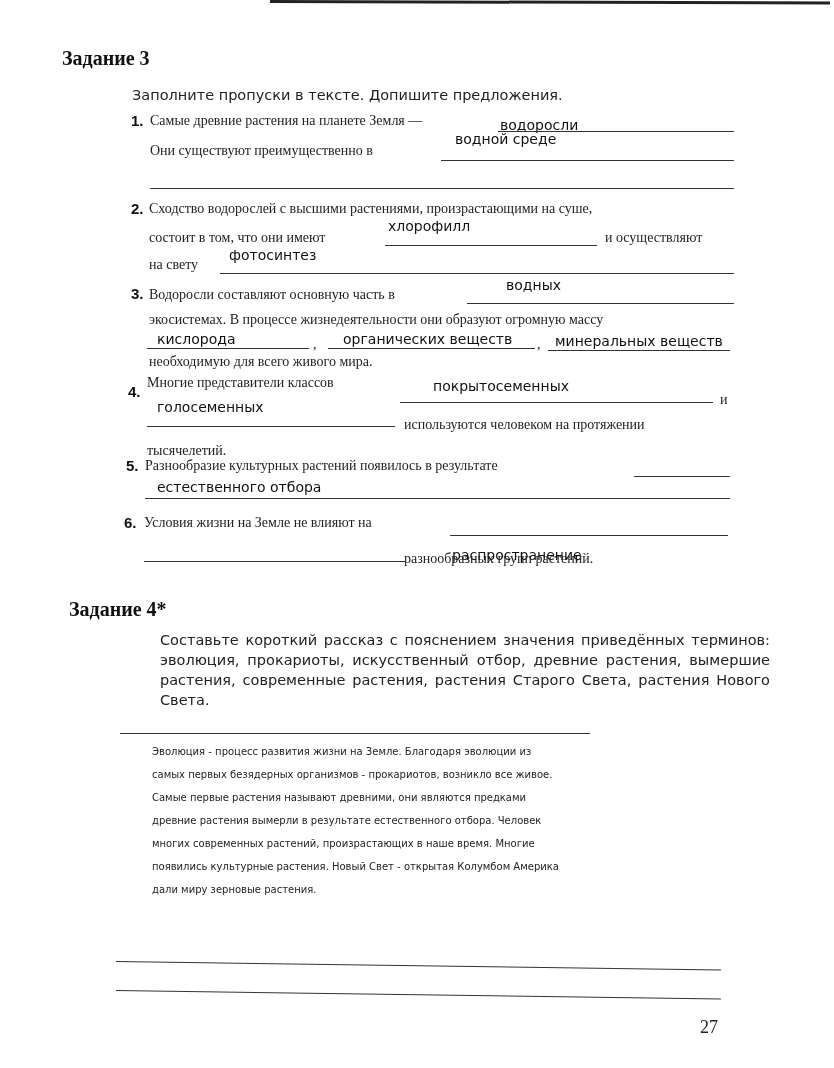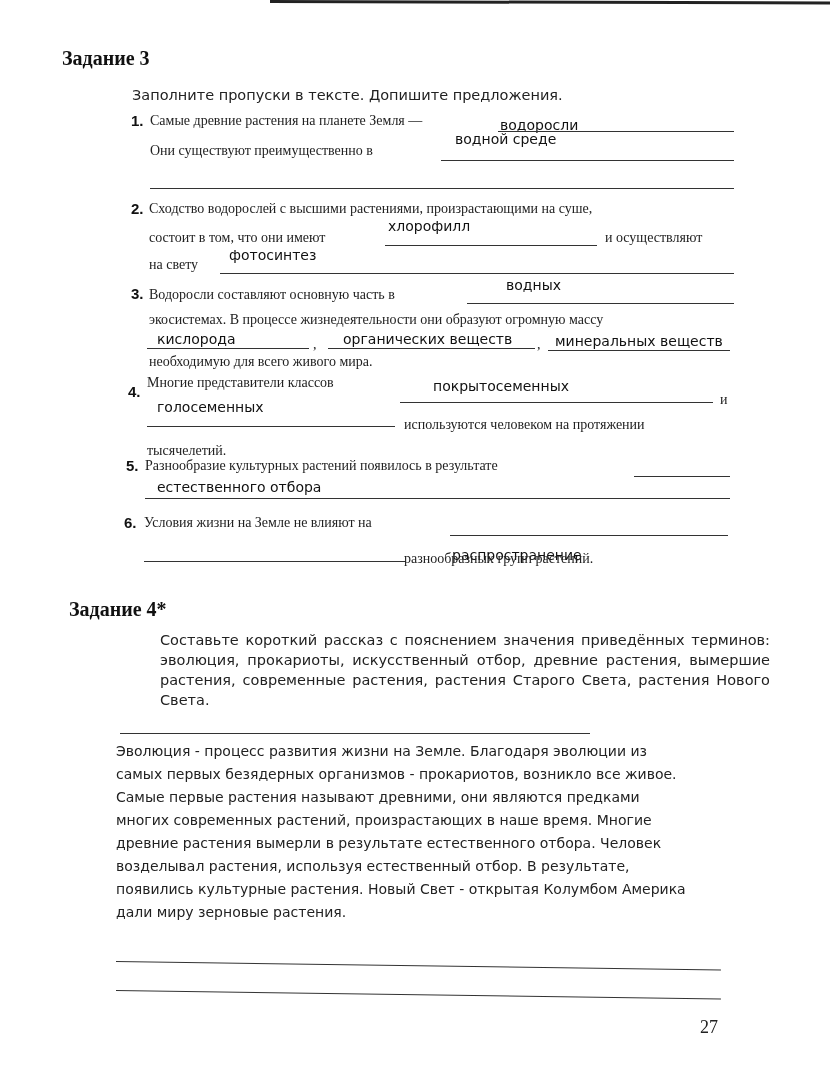--- a/index.html
+++ b/index.html
@@ -6,21 +6,21 @@
   body { width: 834px; height: 1068px; position: relative; overflow: hidden; color: #1a1a1a; }
   .abs { position: absolute; }
   .top-rule { left: 270px; top: 0; width: 560px; height: 3px; background: #222; transform: rotate(0.15deg); transform-origin: left; }
   .h { font-family: Liberation Serif, serif; font-weight: bold; font-size: 20px; color: #111; }
   .instr { font-family: "DejaVu Sans", sans-serif; font-size: 14.5px; color: #222; }
   .serif { font-family: "Liberation Serif", serif; font-size: 14px; color: #222; white-space: nowrap; }
   .num { font-family: "Liberation Sans", sans-serif; font-weight: bold; font-size: 15px; color: #111; }
   .ans { font-family: "DejaVu Sans", sans-serif; font-size: 14px; color: #111; white-space: nowrap; }
   .line { height: 1px; background: #333; }
   .task4 { font-family: "DejaVu Sans", sans-serif; font-size: 14.5px; line-height: 20px; color: #222; text-align: justify; }
-  .essay { font-family: "DejaVu Sans", sans-serif; font-size: 14px; line-height: 23px; color: #222; }
+  .essay { font-family: "DejaVu Sans", sans-serif; font-size: 10px; line-height: 23px; color: #222; margin-left: 36px; }
   .pagenum { font-family: "Liberation Serif", serif; font-size: 18px; color: #222; }
 </style>
 </head>
 <body>
 
 <div class="abs top-rule"></div>
 
 <div class="abs h" style="left:62px; top:47px;">Задание 3</div>
 <div class="abs instr" style="left:132px; top:87px;">Заполните пропуски в тексте. Допишите предложения.</div>
 
@@ -94,23 +94,22 @@
 </div>
 
 <div class="abs h" style="left:53px; top:598px;margin-left:16px;">Задание 4*</div>
 <div class="abs task4" style="left:119px; top:630px; width:610px;margin-left:41px;">Составьте короткий рассказ с пояснением значения приведённых терминов: эволюция, прокариоты, искусственный отбор, древние растения, вымершие растения, современные растения, растения Старого Света, растения Нового Света.</div>
 <div class="abs line" style="left:120px; top:733px; width:470px;"></div>
 
 <div class="abs essay" style="left:116px; top:740px; width:640px;">
   <div>Эволюция - процесс развития жизни на Земле. Благодаря эволюции из</div>
   <div>самых первых безядерных организмов - прокариотов, возникло все живое.</div>
   <div>Самые первые растения называют древними, они являются предками</div>
+  <div>древние растения вымерли в результате естественного отбора. Человек</div>
   <div>многих современных растений, произрастающих в наше время. Многие</div>
-  <div>древние растения вымерли в результате естественного отбора. Человек</div>
-  <div>возделывал растения, используя естественный отбор. В результате,</div>
   <div>появились культурные растения. Новый Свет - открытая Колумбом Америка</div>
   <div>дали миру зерновые растения.</div>
 </div>
 
 <div class="abs line" style="left:116px; top:961px; width:605px; transform:rotate(0.8deg); transform-origin:left;"></div>
 <div class="abs line" style="left:116px; top:990px; width:605px; transform:rotate(0.8deg); transform-origin:left;"></div>
 
 <div class="abs pagenum" style="left:700px; top:1017px;">27</div>
 
 </body></html>

